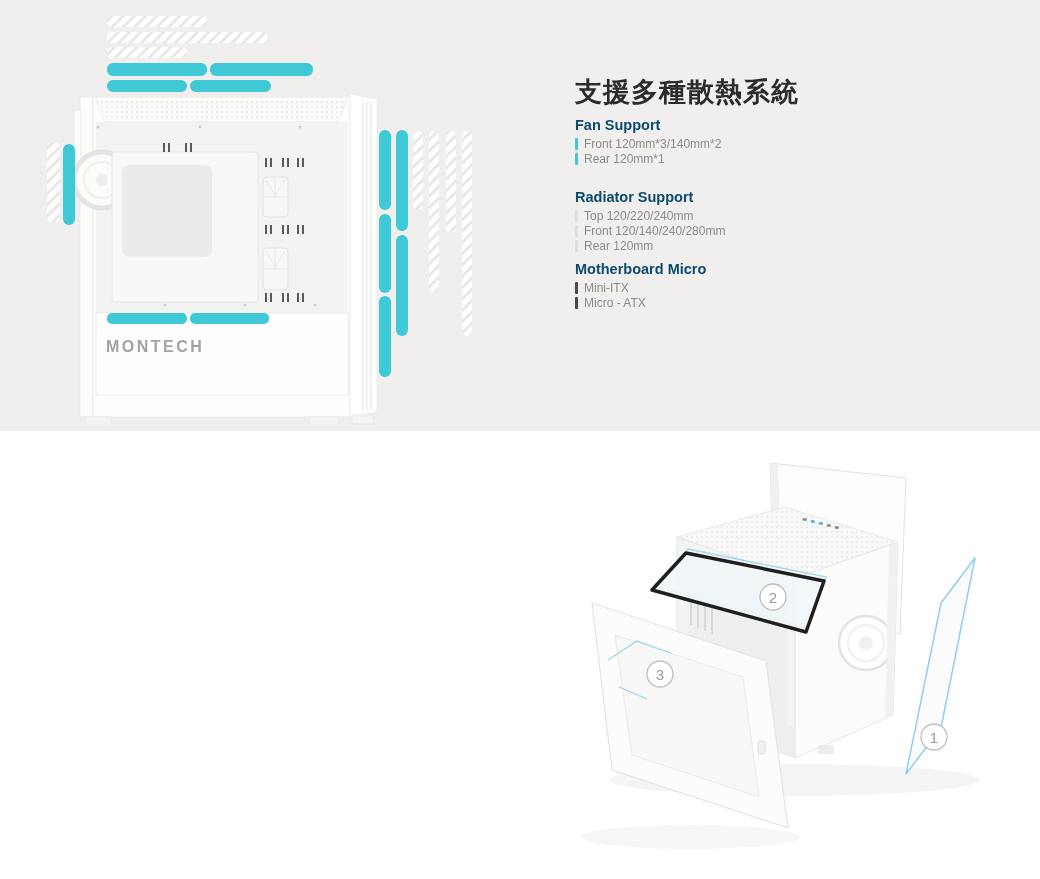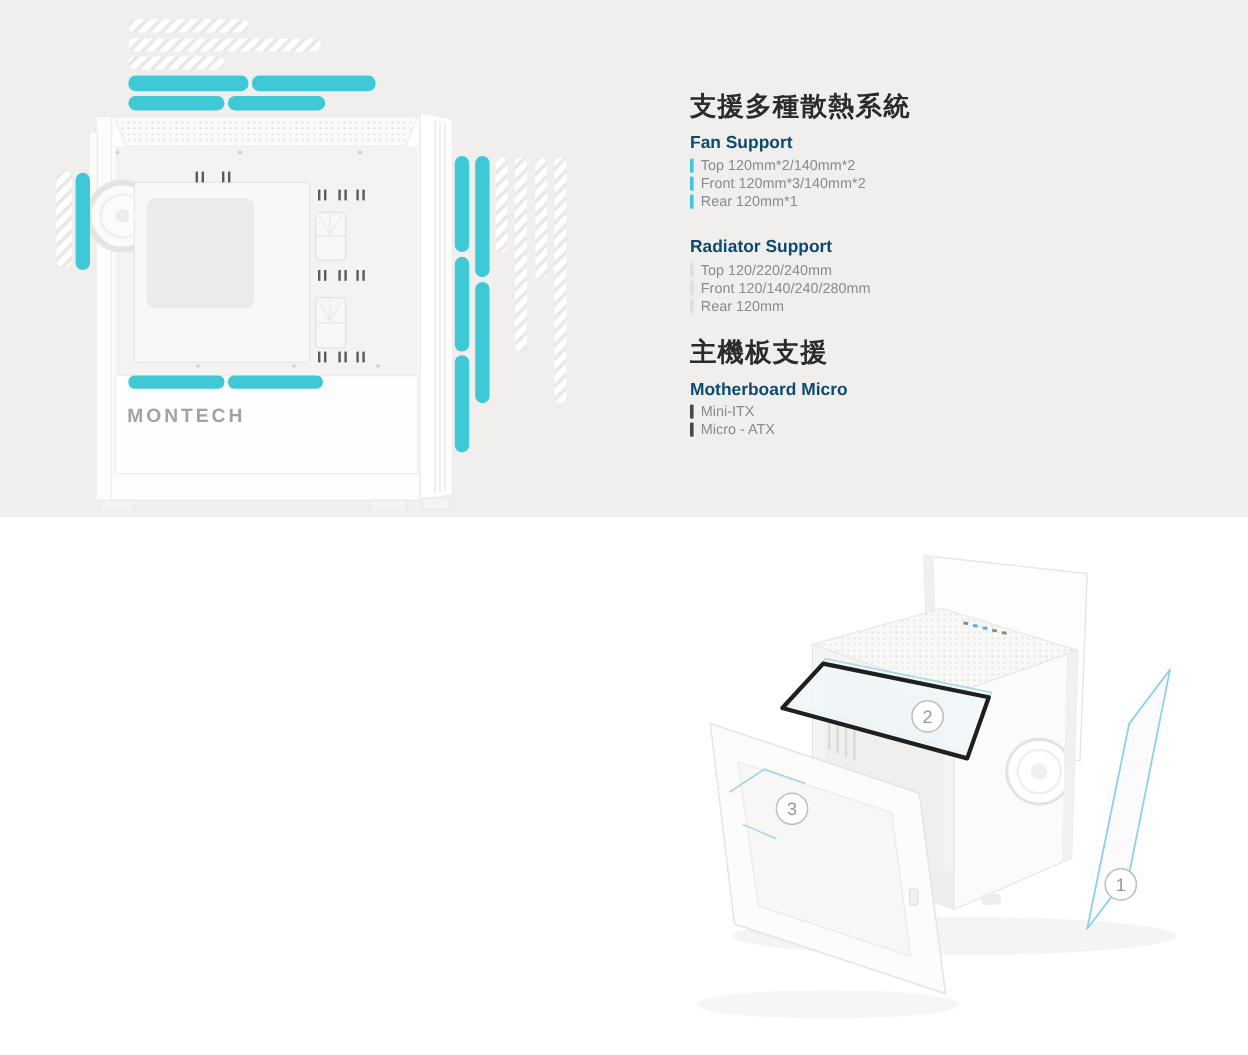--- a/index.html
+++ b/index.html
@@ -3,21 +3,21 @@
 <meta charset="utf-8">
 <style>
   html,body{margin:0;padding:0;background:#fff;}
   .page{position:relative;width:1040px;height:879px;overflow:hidden;
         font-family:"Liberation Sans","DejaVu Sans",sans-serif;background:#ffffff;}
   .panel-top{position:absolute;left:0;top:0;width:1040px;height:431px;background:#f0efee;}
   .panel-bottom{position:absolute;left:0;top:431px;width:1040px;height:448px;background:#ffffff;}
 
   
   .specs{position:absolute;left:575px;top:76px;width:330px;}
-  .specs h2{margin:0;font-size:22px;line-height:1.2;color:#2b2b2b;font-weight:700;letter-spacing:1px;}
+  .specs h2{margin:0;font-size:27px;line-height:1.2;color:#2b2b2b;font-weight:700;letter-spacing:1px;}
   .specs h2.mb{margin-top:20px;}
   .specs h3{margin:9px 0 4px 0;font-size:14.5px;color:#0c4a6e;font-weight:700;}
   .specs ul{margin:0;padding:0;list-style:none;}
   .specs li{display:flex;align-items:center;margin:2px 0;height:13px;}
   .bar{display:inline-block;width:3px;height:12px;margin-right:6px;border-radius:1px;}
   .bars-teal .bar{background:#3fc8d5;}
   .bars-light .bar{background:#e0dfde;}
   .bars-dark .bar{background:#4a4a4a;}
   .itm{font-size:12px;color:#8b8b8b;}
 
@@ -142,24 +142,20 @@
       </g>
     </svg>
 
     <div class="specs">
       <h2>支援多種散熱系統</h2>
 
       <h3>Fan Support</h3>
       <ul class="bars-teal">
         <li>
             <span class="bar"></span>
-            <span class="itm">Top 120mm*2/140mm*2</span>
-          </li>
-        <li>
-            <span class="bar"></span>
             <span class="itm">Front 120mm*3/140mm*2</span>
           </li>
         <li>
             <span class="bar"></span>
             <span class="itm">Rear 120mm*1</span>
           </li>
       </ul>
 
       <h3 style="margin-top:24px;">Radiator Support</h3>
       <ul class="bars-light">
@@ -170,21 +166,20 @@
         <li>
             <span class="bar"></span>
             <span class="itm">Front 120/140/240/280mm</span>
           </li>
         <li>
             <span class="bar"></span>
             <span class="itm">Rear 120mm</span>
           </li>
       </ul>
 
-      <h2 class="mb">主機板支援</h2>
       <h3>Motherboard Micro</h3>
       <ul class="bars-dark">
         <li>
             <span class="bar"></span>
             <span class="itm">Mini-ITX</span>
           </li>
         <li>
             <span class="bar"></span>
             <span class="itm">Micro - ATX</span>
           </li>

